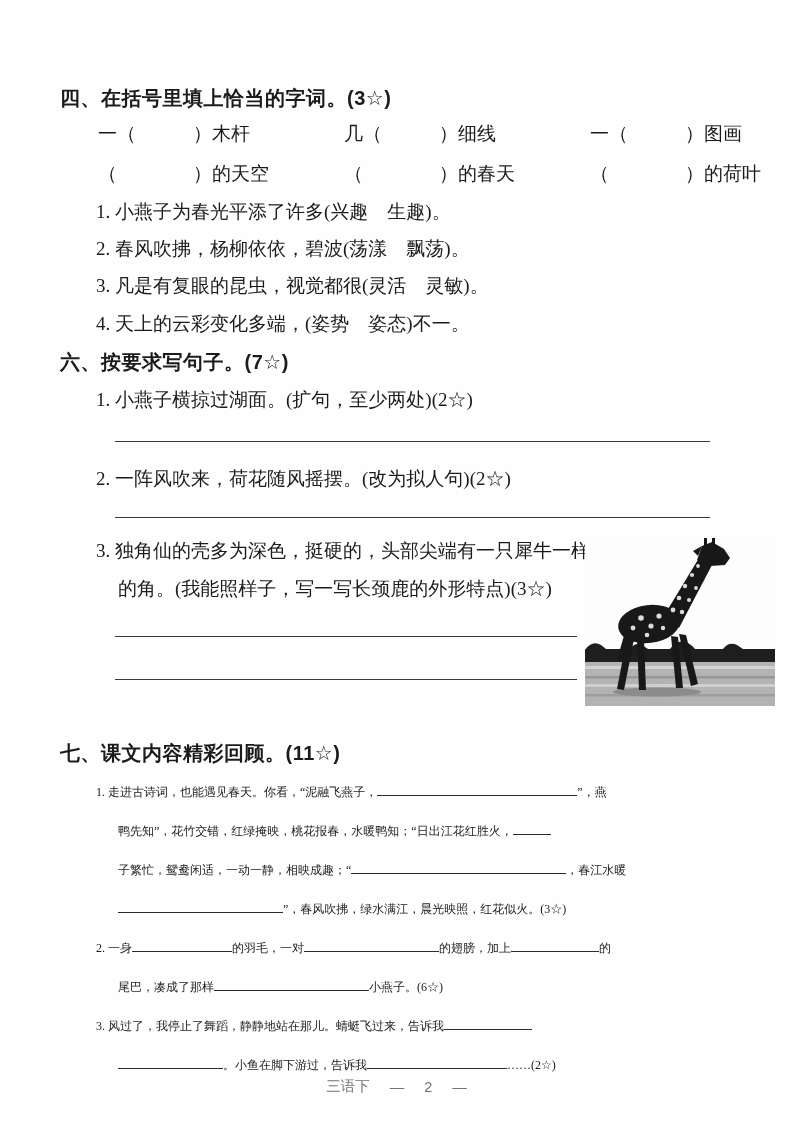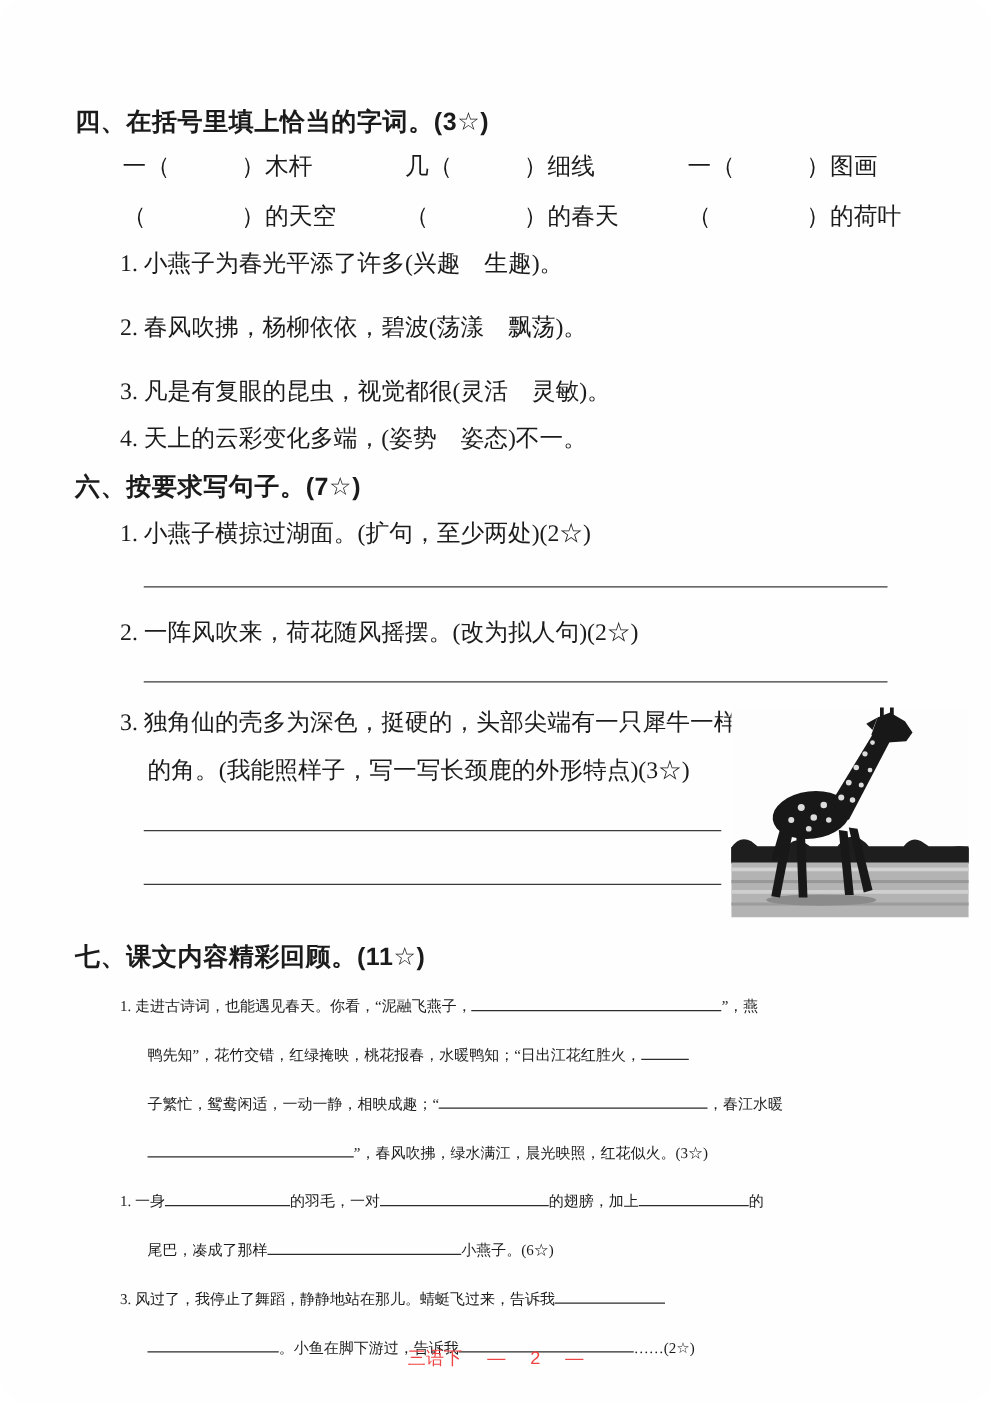--- a/index.html
+++ b/index.html
@@ -8,21 +8,21 @@
   .page {
     width:793px; height:1122px; margin:0 auto; position:relative;
     background:#fefefe; color:#1b1b1b;
     padding:85px 18px 0 60px; overflow:hidden;border-radius:21px;
   }
   .sec-title {
     font-family:"Liberation Sans","DejaVu Sans",sans-serif;
     font-weight:bold; font-size:20px; line-height:26px; letter-spacing:.5px;
     white-space:nowrap;
   }
-  .body-text { font-size:19px; line-height:26px; white-space:nowrap; }
+  .body-text { font-size:19px; line-height:26px; white-space:nowrap;gap:20px; }
   .indent1 { padding-left:36px; }   
   .indent2 { padding-left:58px; }   
   .fillgrid { display:flex; padding-left:38px; }
   .fillgrid .cell { width:226px; }
   .fillgrid .cell:last-child { width:auto; }
   .blank {
     display:inline-block;
     border-bottom:1.5px solid #2b2b2b;
     height:1em;
   }
@@ -31,26 +31,26 @@
   }
   .al-full  { width:595px; }
   .al-short { width:462px; }
   .q3row { display:flex; margin-top:20px;justify-content:space-between; }
   .q3col { width:525px; flex:none; }
   .giraffe-box { width:190px; flex:none; margin-left:auto; }
   .s7line { font-size:12px; line-height:26px; white-space:nowrap; margin-top:13px; }
   .footer {
     position:absolute; left:0; right:0; bottom:26px;
     display:flex; justify-content:center; align-items:center; gap:20px;
-    font-size:14.5px; color:#ef4444;
+    font-size:14.5px; color:#737373;
     font-family:"Liberation Sans","DejaVu Sans",sans-serif;
   }
   
-  .mt6{margin-top:14px;} .mt10{margin-top:10px;} .mt11{margin-top:25px;}
-  .mt12{margin-top:12px;} .mt14{margin-top:14px;}
+  .mt6{margin-top:14px;} .mt10{margin-top:10px;} .mt11{margin-top:11px;}
+  .mt12{margin-top:12px;} .mt14{margin-top:30px;}
   .mt24{margin-top:24px;} .mt25{margin-top:25px;} .mt28{margin-top:28px;}
   .mt34{margin-top:34px;} .mt42{margin-top:42px;}
 </style>
 </head>
 <body>
 
 <div class="page">
 
   <div>
     <div class="sec-title">四、在括号里填上恰当的字词。(3☆)</div>
@@ -147,21 +147,21 @@
       <span>鸭先知”，花竹交错，红绿掩映，桃花报春，水暖鸭知；“日出江花红胜火，</span><span class="blank" style="width:38px"></span>
     </div>
     <div class="s7line indent2">
       <span>子繁忙，鸳鸯闲适，一动一静，相映成趣；“</span><span class="blank" style="width:215px"></span><span>，春江水暖</span>
     </div>
     <div class="s7line indent2">
       <span class="blank" style="width:165px"></span><span>”，春风吹拂，绿水满江，晨光映照，红花似火。(3☆)</span>
     </div>
 
     <div class="s7line indent1">
-      <span>1. 一身</span><span class="blank" style="width:100px"></span><span>的羽毛，一对</span><span class="blank" style="width:135px"></span><span>的翅膀，加上</span><span class="blank" style="width:88px"></span><span>的</span>
+      <span>2. 一身</span><span class="blank" style="width:100px"></span><span>的羽毛，一对</span><span class="blank" style="width:135px"></span><span>的翅膀，加上</span><span class="blank" style="width:88px"></span><span>的</span>
     </div>
     <div class="s7line indent2">
       <span>尾巴，凑成了那样</span><span class="blank" style="width:155px"></span><span>小燕子。(6☆)</span>
     </div>
 
     <div class="s7line indent1">
       <span>3. 风过了，我停止了舞蹈，静静地站在那儿。蜻蜓飞过来，告诉我</span><span class="blank" style="width:88px"></span>
     </div>
     <div class="s7line indent2">
       <span class="blank" style="width:105px"></span><span>。小鱼在脚下游过，告诉我</span><span class="blank" style="width:140px"></span><span>……(2☆)</span>

